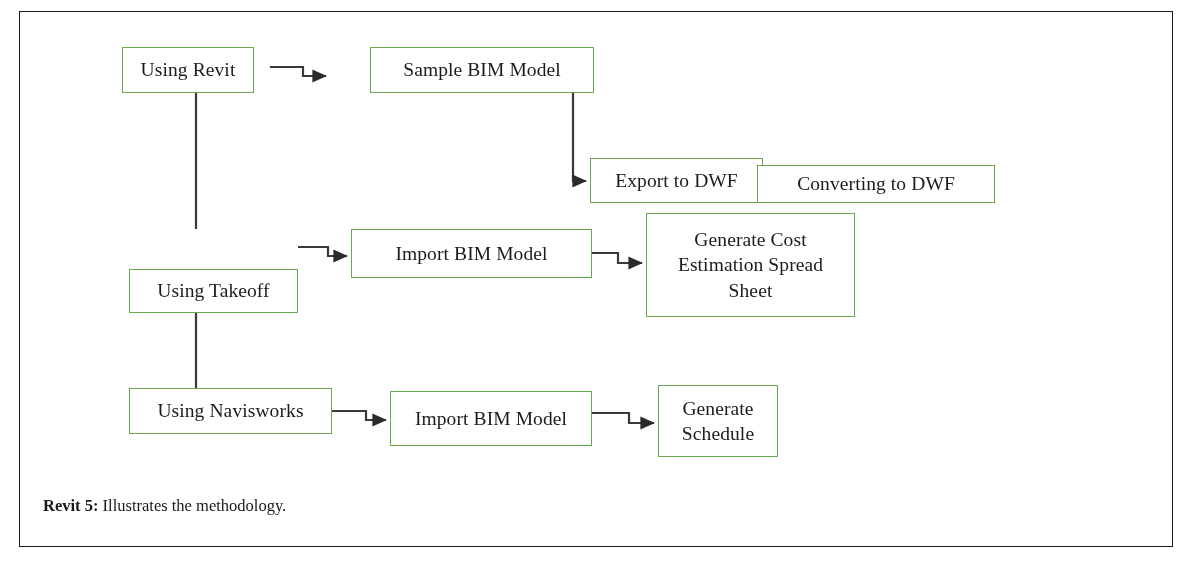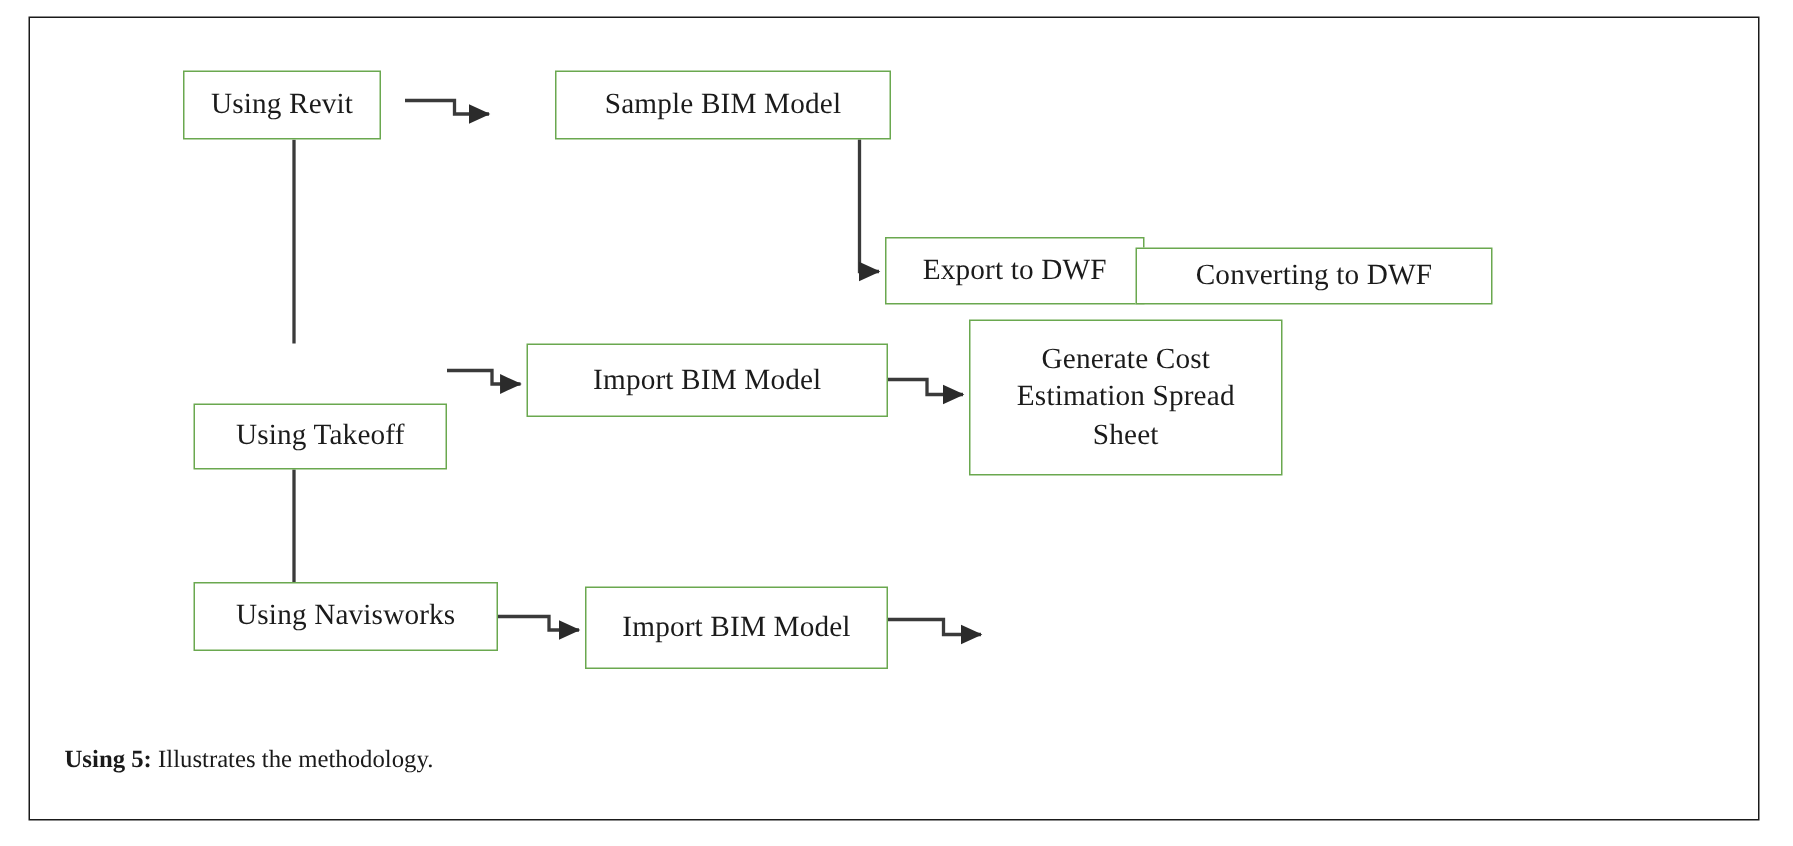--- a/index.html
+++ b/index.html
@@ -165,18 +165,22 @@
   <div class="node" id="node-generate-cost">
     <span class="node-label">Generate Cost
 Estimation Spread
 Sheet</span>
   </div>
 
   <div class="node" id="node-import-bim-model-navis">
     <span class="node-label">Import BIM Model</span>
   </div>
 
+  <div class="node" id="node-generate-schedule">
+    <span class="node-label">Generate
+Schedule</span>
+  </div>
 
   <div class="caption">
-    <span class="caption-label">Using 5:</span><span class="caption-text"> Illustrates the methodology.</span>
+    <span class="caption-label">Revit 5:</span><span class="caption-text"> Illustrates the methodology.</span>
   </div>
 
 </div>
 
 </body></html>

